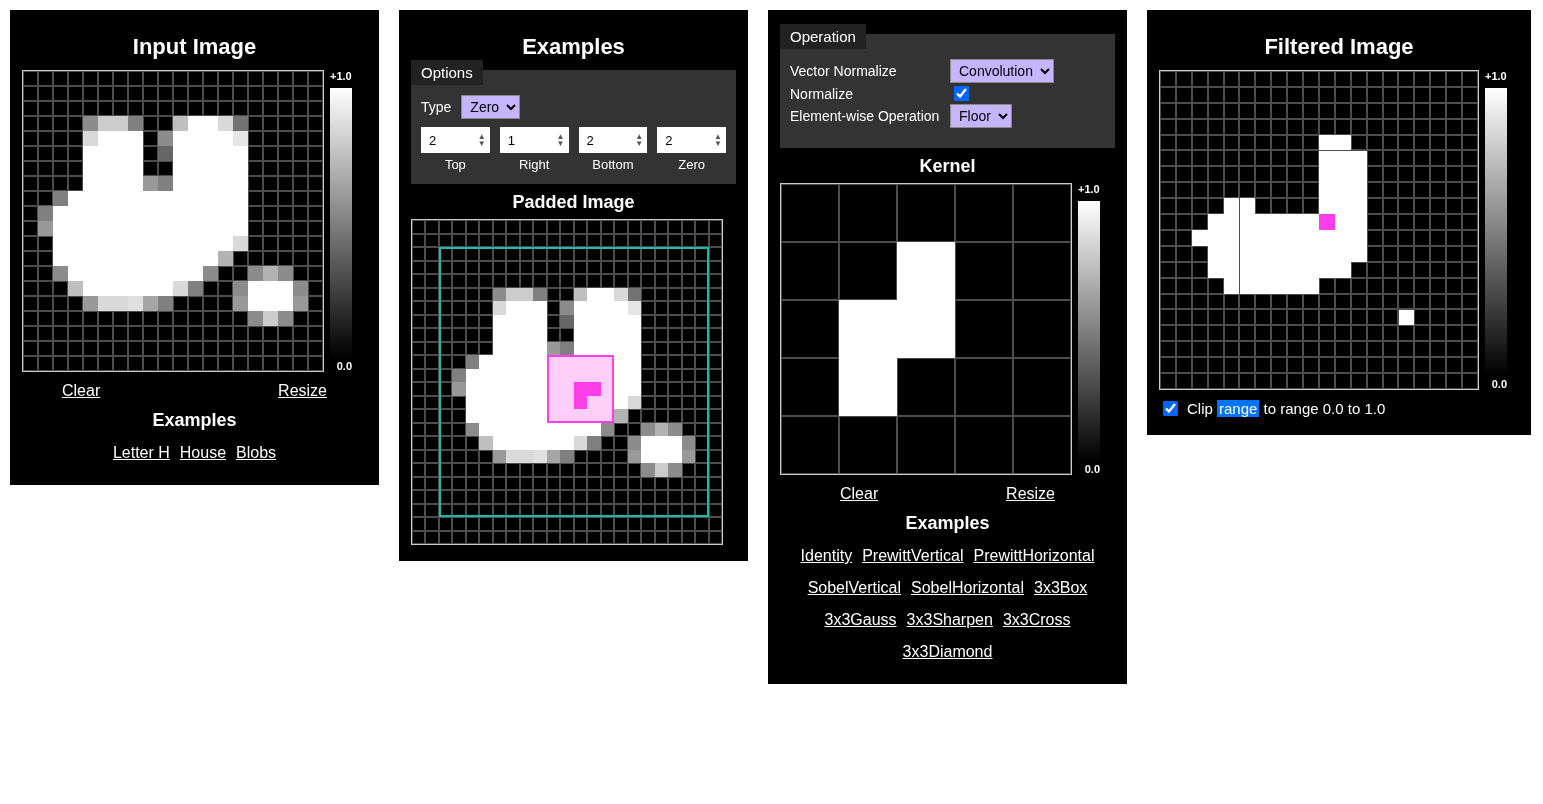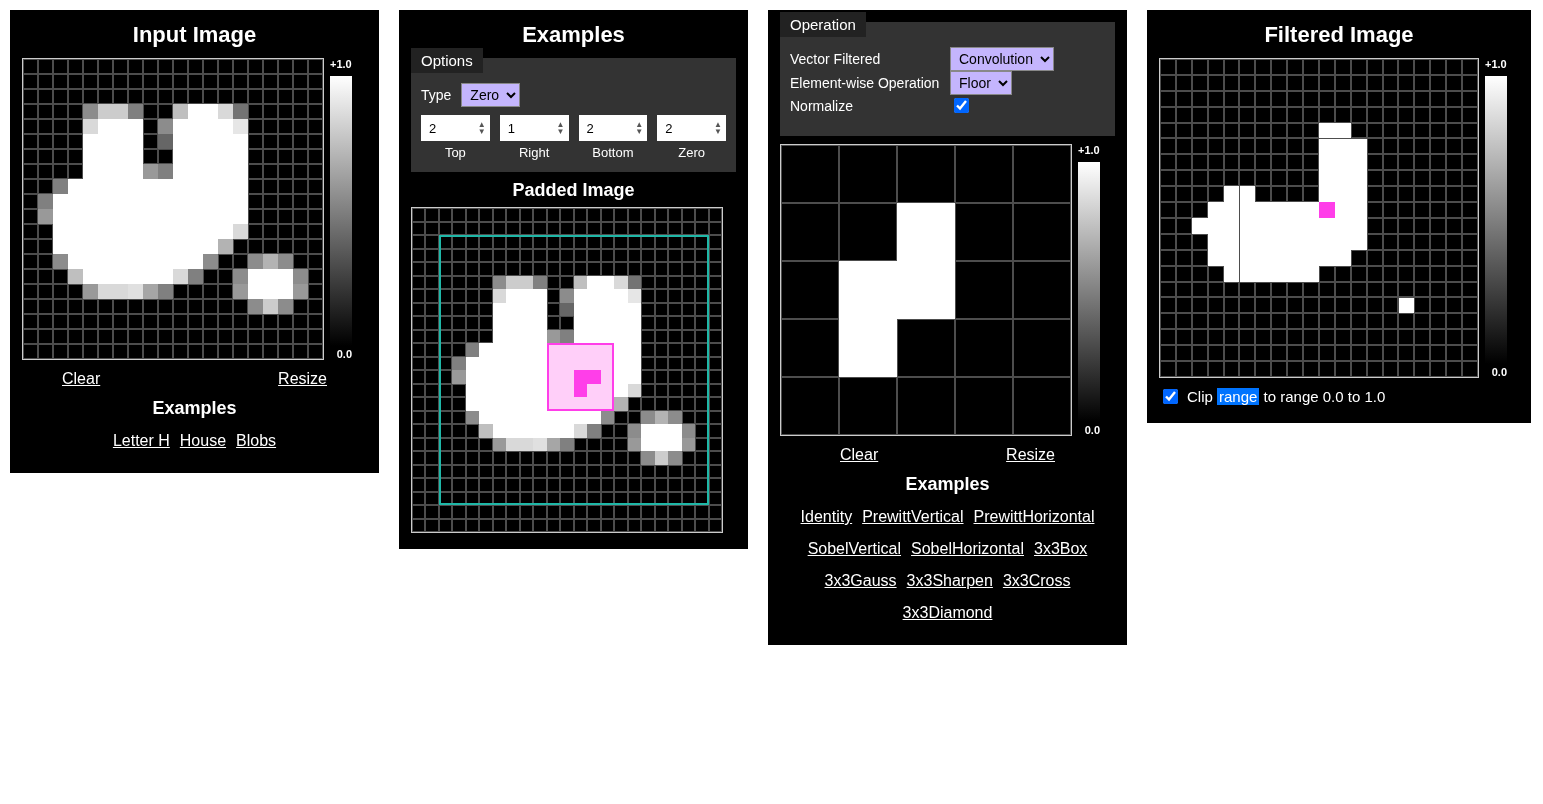--- a/index.html
+++ b/index.html
@@ -7,21 +7,21 @@
     padding: 10px;
     background: #fff;
     font-family: -apple-system, "Segoe UI", Arial, sans-serif;
     color: #fff;
     display: flex;
     gap: 20px;
     align-items: flex-start;
   }
   .panel {
     background: #000;
-    padding: 12px 12px 16px 12px;
+    padding: 24px 12px 16px 12px;
     flex: 0 0 auto;
   }
   .p0 { width: 345px; }
   .p1 { width: 325px; }
   .p2 { width: 335px; }
   .p3 { width: 360px; }
   h2 {
     margin: 0 0 10px 0;
     text-align: center;
     font-size: 22px;
@@ -1506,32 +1506,33 @@
         <div class="pink-px" style="left: 175.217px; top: 162px; width: 13.4783px; height: 13.5px;"></div>
         <div class="pink-px" style="left: 161.739px; top: 175.5px; width: 13.4783px; height: 13.5px;"></div>
       </div>
   </div>
 </div>
 
 <div class="panel p2">
   <fieldset>
     <span class="legend">Operation</span>
     <div class="row">
-      <label>Vector Filtered</label>
+      <label>Vector Normalize</label>
       <select><option>Convolution</option></select>
+    </div>
+    <div class="row">
+      <label>Normalize</label>
+      <input type="checkbox" checked="" style="">
     </div>
     <div class="row">
       <label>Element-wise Operation</label>
       <select><option>Floor</option></select>
     </div>
-    <div class="row">
-      <label>Normalize</label>
-      <input type="checkbox" checked="" style="">
-    </div>
   </fieldset>
+  <h3>Kernel</h3>
   <div class="img-wrap">
     <div class="canvas" id="cv-kern" style="width:290px;height:290px;">
         <div class="grid" style="grid-template-columns: repeat(5, 1fr); grid-template-rows: repeat(5, 1fr);">
           <div class="cell"></div>
           <div class="cell"></div>
           <div class="cell"></div>
           <div class="cell"></div>
           <div class="cell"></div>
           <div class="cell"></div>
           <div class="cell"></div>

